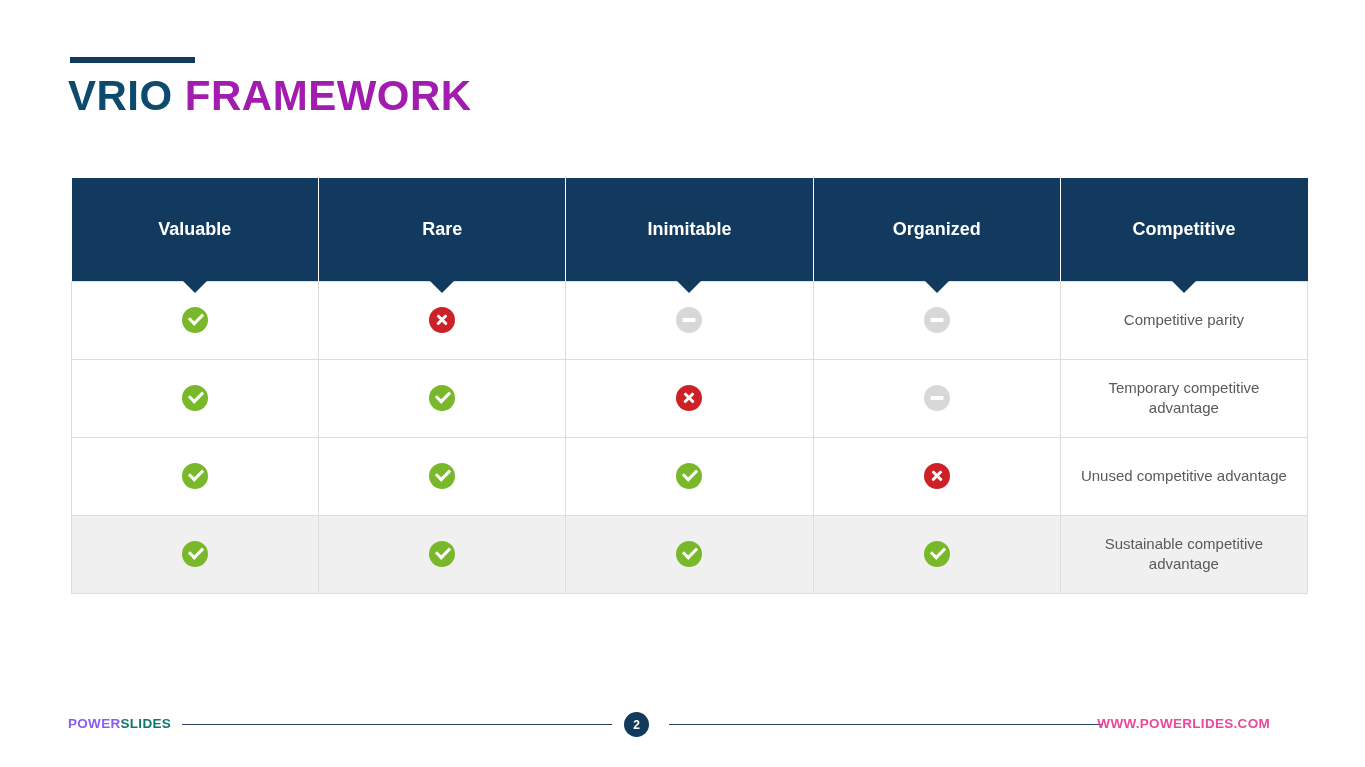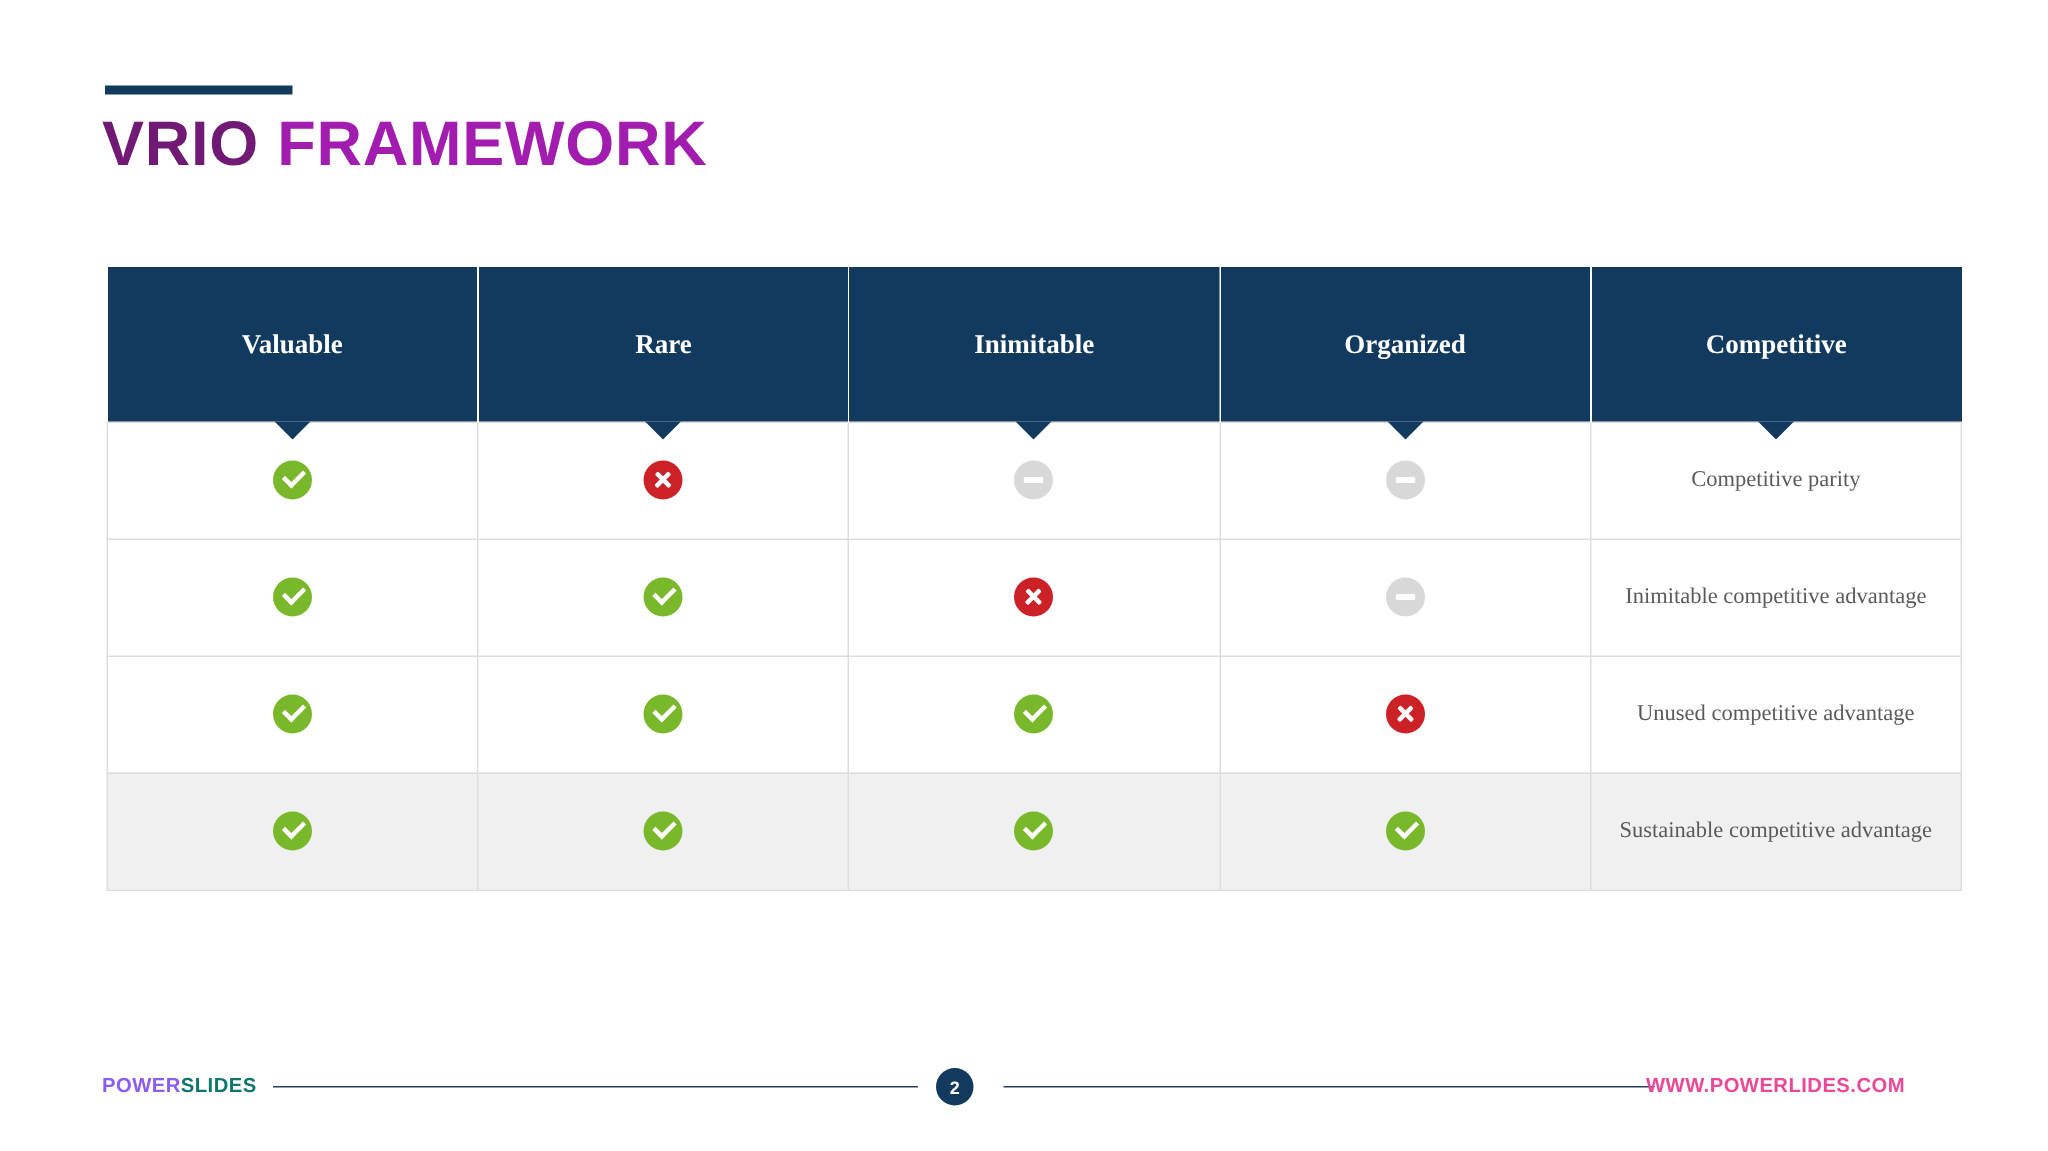--- a/index.html
+++ b/index.html
@@ -29,32 +29,31 @@
   .page-title {
     position: absolute;
     left: 68px;
     top: 72px;
     font-size: 42px;
     font-weight: bold;
     letter-spacing: 0.5px;
     white-space: nowrap;
     line-height: 1.15;
   }
-  .title-part-a { color: #701a75; }
+  .title-part-a { color: #0c4a6e; }
   .title-part-b { color: #a21caf; }
 
   
   .vrio-table {
     position: absolute;
     left: 71px;
     top: 178px;
     width: 1237px;
     border-collapse: collapse;
     table-layout: fixed;
-    font-family: Liberation Serif, serif;
   }
   .vrio-table col { width: 20%; }
 
   .vrio-table thead th {
     background: #123A5E;
     color: #ffffff;
     font-size: 18px;
     font-weight: bold;
     height: 103px;
     text-align: center;
@@ -256,21 +255,21 @@
           <td><span class="status-icon no"></span></td>
           <td><span class="status-icon na"></span></td>
           <td><span class="status-icon na"></span></td>
           <td class="outcome-cell">Competitive parity</td>
         </tr>
         <tr>
           <td><span class="status-icon yes"></span></td>
           <td><span class="status-icon yes"></span></td>
           <td><span class="status-icon no"></span></td>
           <td><span class="status-icon na"></span></td>
-          <td class="outcome-cell">Inimitable competitive advantage</td>
+          <td class="outcome-cell">Temporary competitive advantage</td>
         </tr>
         <tr>
           <td><span class="status-icon yes"></span></td>
           <td><span class="status-icon yes"></span></td>
           <td><span class="status-icon yes"></span></td>
           <td><span class="status-icon no"></span></td>
           <td class="outcome-cell">Unused competitive advantage</td>
         </tr>
         <tr class="row-highlight">
           <td><span class="status-icon yes"></span></td>

